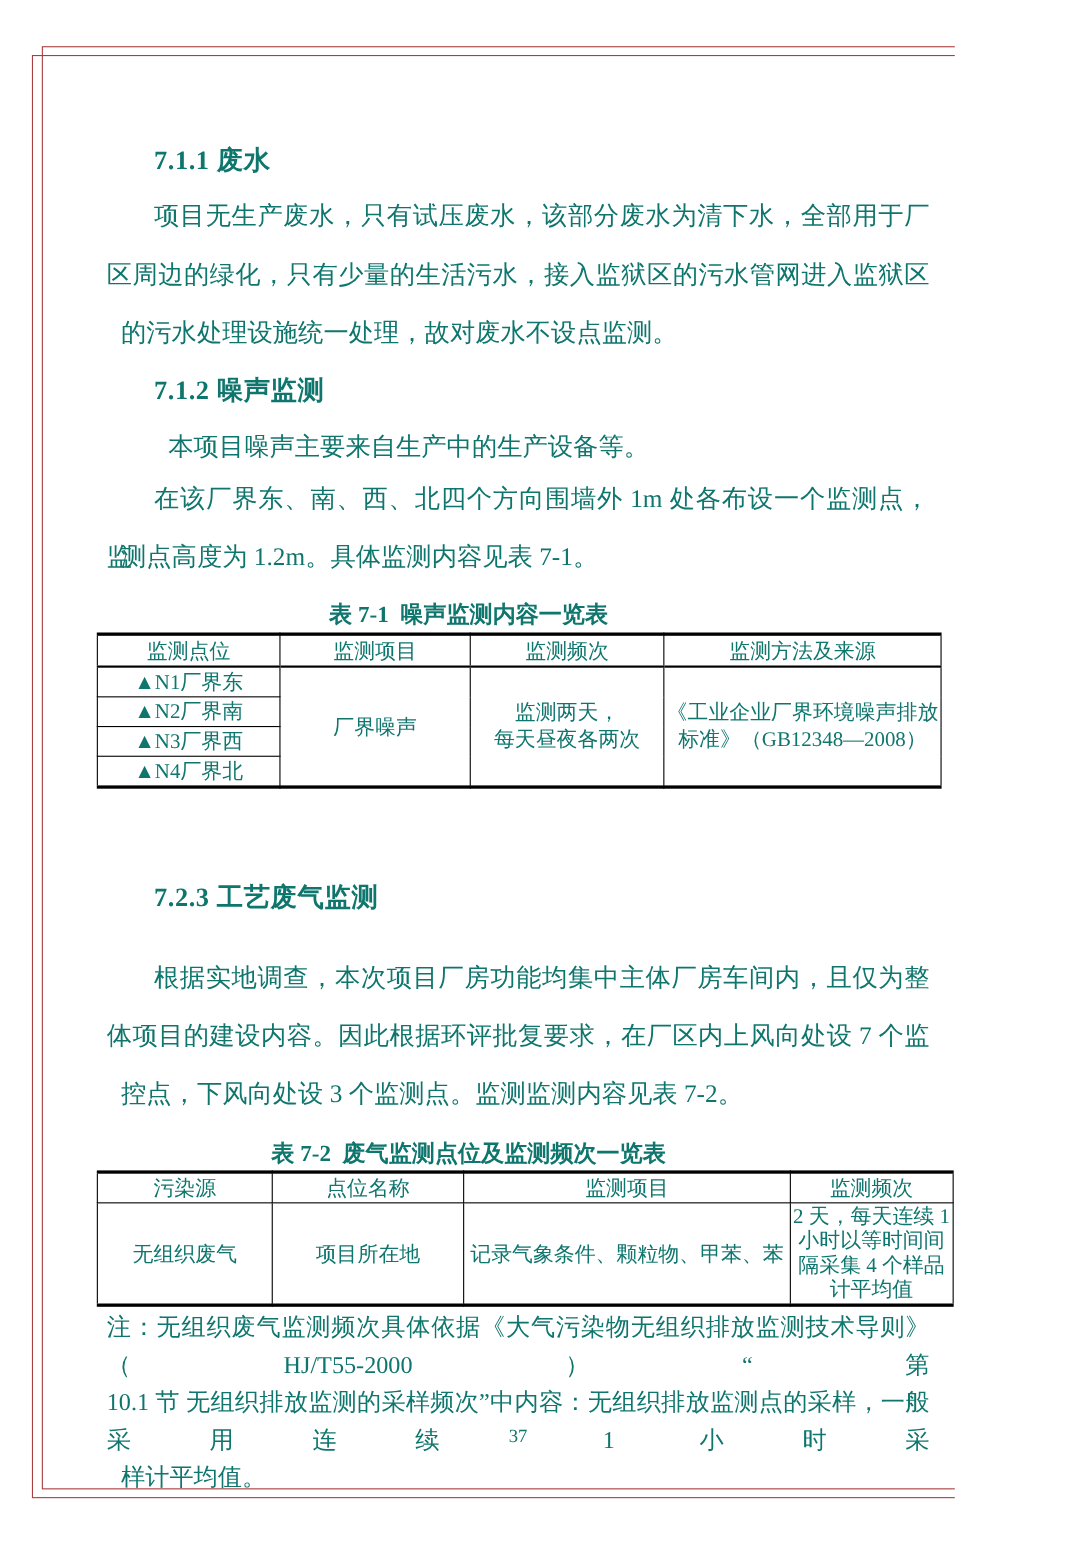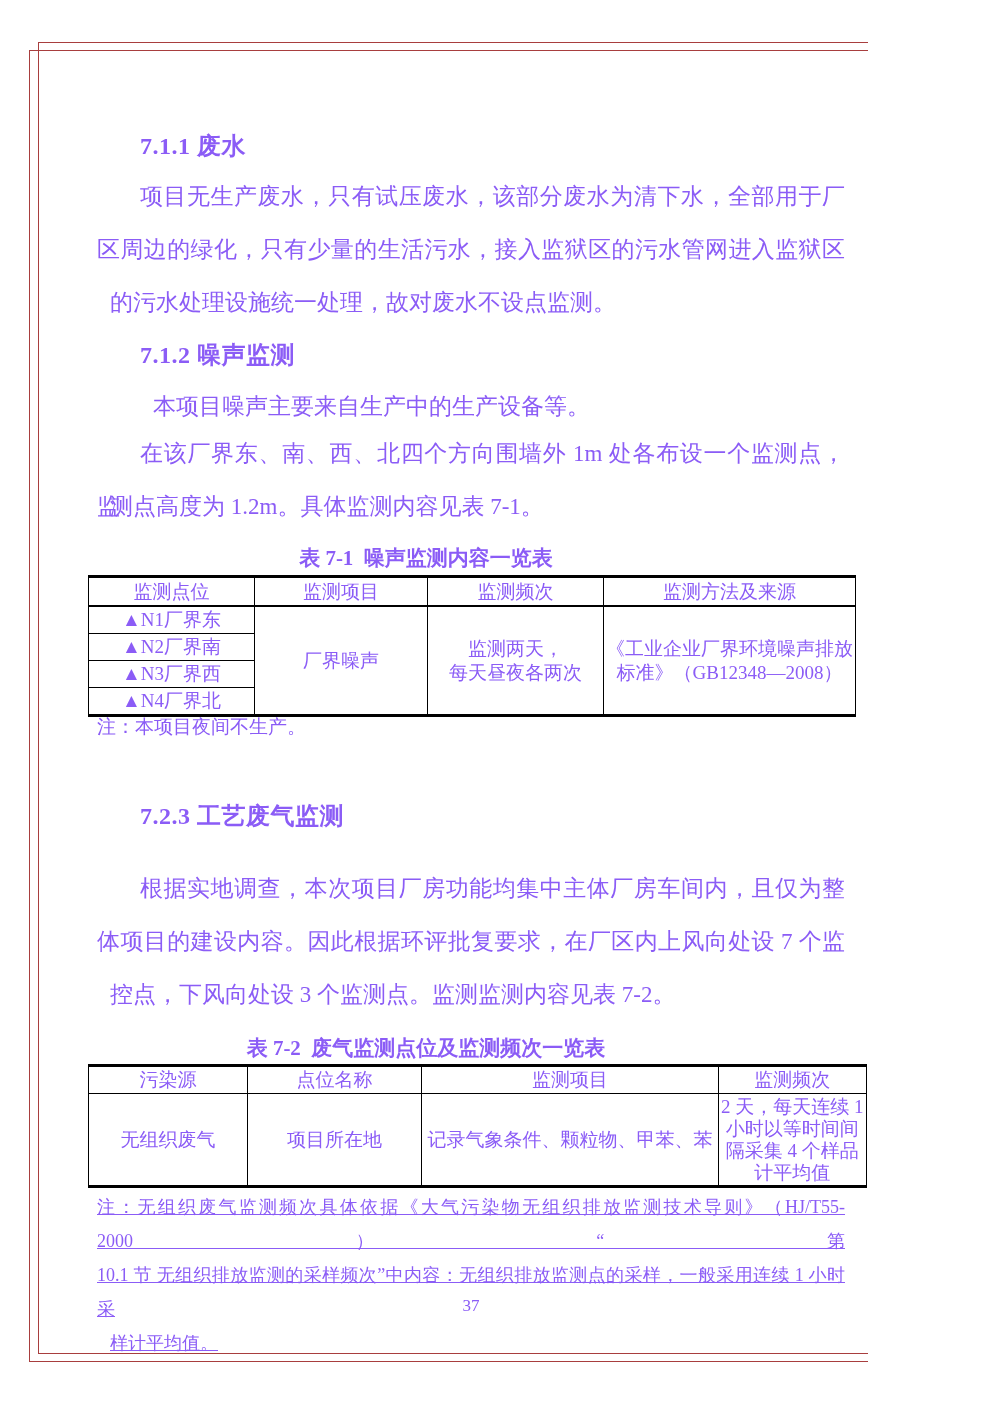--- a/index.html
+++ b/index.html
@@ -1,18 +1,18 @@
 <!DOCTYPE html>
 <html><head>
 <meta charset="utf-8">
 <style>
   html,body { margin:0; padding:0; background:#ffffff; }
   .page {
     position:relative; width:868px; height:1403px; background:#ffffff;
-    font-family:"Liberation Serif","DejaVu Serif",serif; color:#8b5cf6;
+    font-family:"Liberation Serif","DejaVu Serif",serif; color:#0f766e;
     overflow:hidden;
   }
   .borderRect { position:absolute; border:1px solid #a83e3e; }
   .rectA { left:38px; top:42px;  width:924px; height:1310px; }
   .rectB { left:29px; top:50px;  width:925px; height:1310px; }
 
   .blk { position:absolute; }
   .heading { left:140px; font-weight:bold; font-size:24px; letter-spacing:0.5px; white-space:nowrap; }
 
   .para { left:97px; width:748px; }
@@ -38,21 +38,21 @@
   }
   .t1 th { border-bottom:2px solid #000; height:27px; }
   .t1 td { height:26px; }
   .t2 th { height:25px;margin-left:48px; }
   .t2 td { height:91px; }
   .cellline { line-height:24px; white-space:nowrap; text-align:center; }
   .freqline { line-height:22px; white-space:nowrap; text-align:center; }
 
   .note1 { left:97px; width:748px; font-size:19px; line-height:26px; white-space:nowrap; }
   .note2 { left:97px; width:748px; }
-  .nline { line-height:34px; font-size:18px;text-decoration:underline; }
+  .nline { line-height:34px; font-size:22px; }
 
   .pagenum { left:97px; width:748px; text-align:center; font-size:17px; }
 </style>
 </head>
 <body>
 
 <div class="page">
 
   <div class="borderRect rectA"></div>
   <div class="borderRect rectB"></div>
@@ -111,21 +111,20 @@
       <tr>
         <td>▲N3厂界西</td>
       </tr>
       <tr>
         <td>▲N4厂界北</td>
       </tr>
     </tbody>
       </table>
   </div>
 
-  <div class="blk note1" style="top:714px">注：本项目夜间不生产。</div>
 
   <div class="blk heading" style="top:800px">7.2.3 工艺废气监测</div>
 
   <div class="blk para" style="top:862px">
     <div class="pline jfull indent">根据实地调查，本次项目厂房功能均集中主体厂房车间内，且仅为整</div>
     <div class="pline jfull">体项目的建设内容。因此根据环评批复要求，在厂区内上风向处设 7 个监</div>
     <div class="pline jlast">控点，下风向处设 3 个监测点。监测监测内容见表 7-2。</div>
   </div>
 
   <div class="blk tcaption" style="top:1034px">表 7-2  废气监测点位及监测频次一览表</div>

